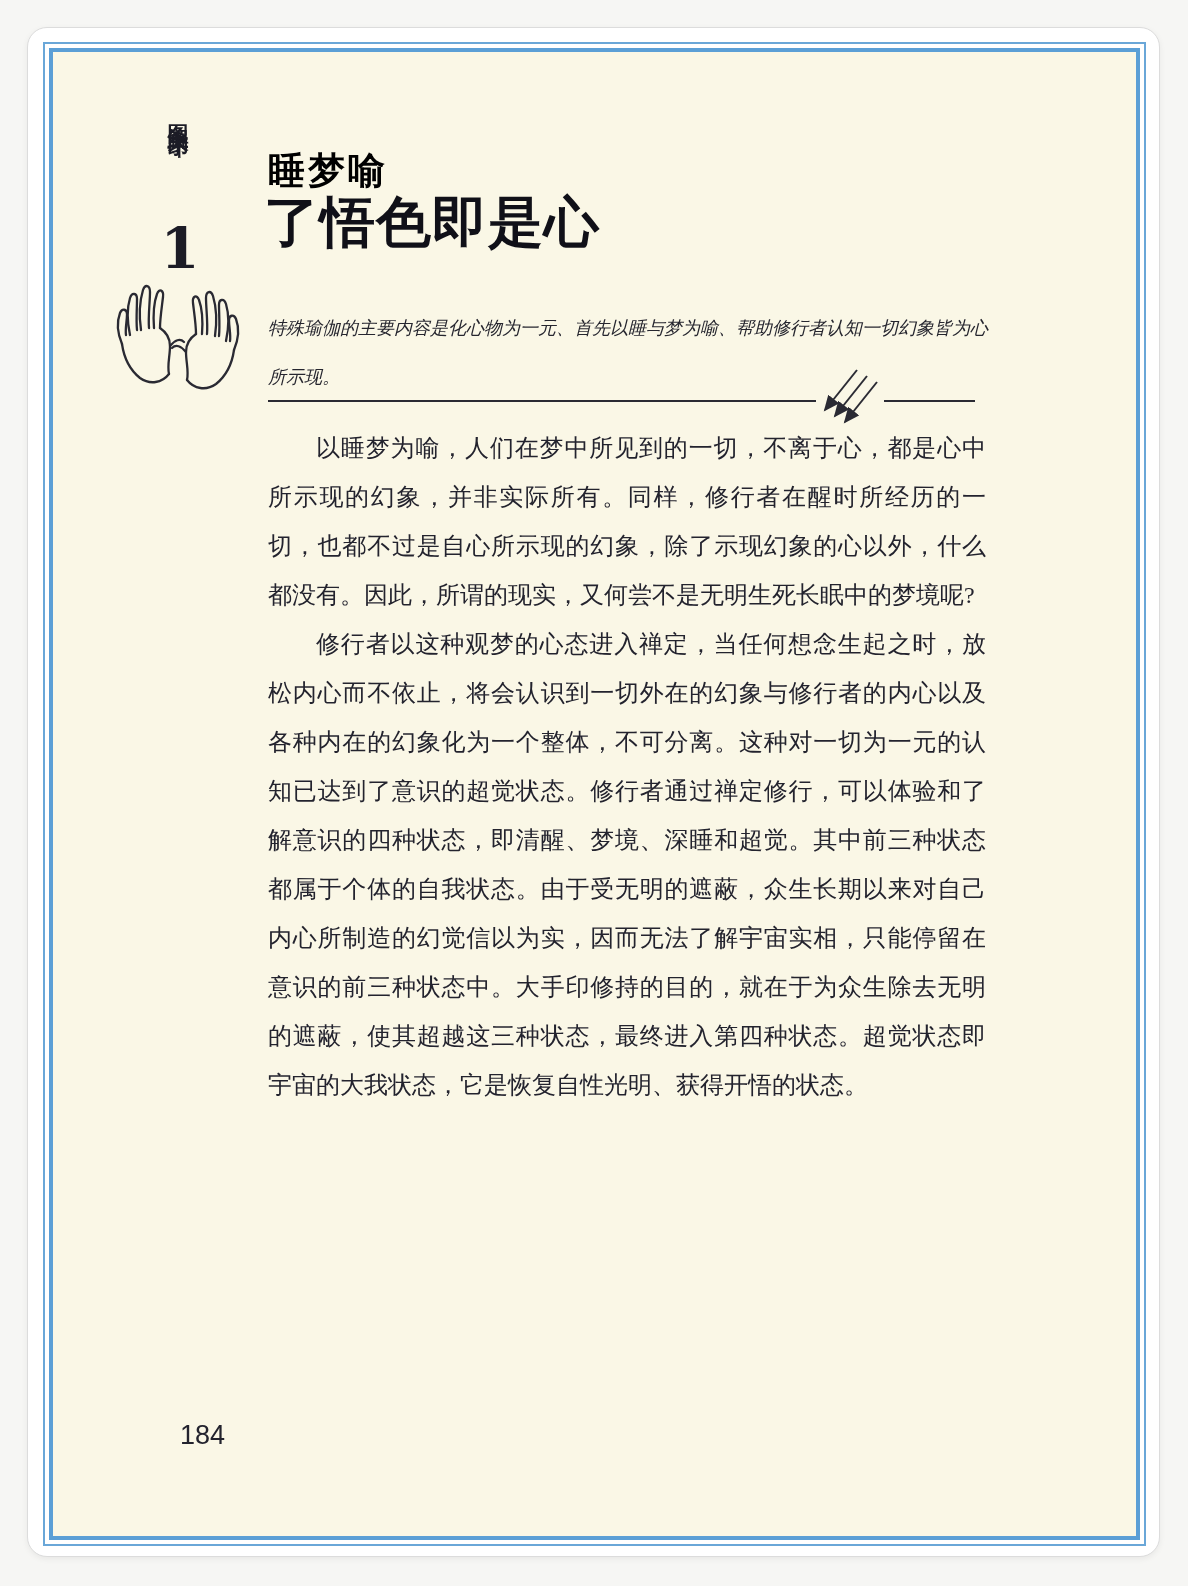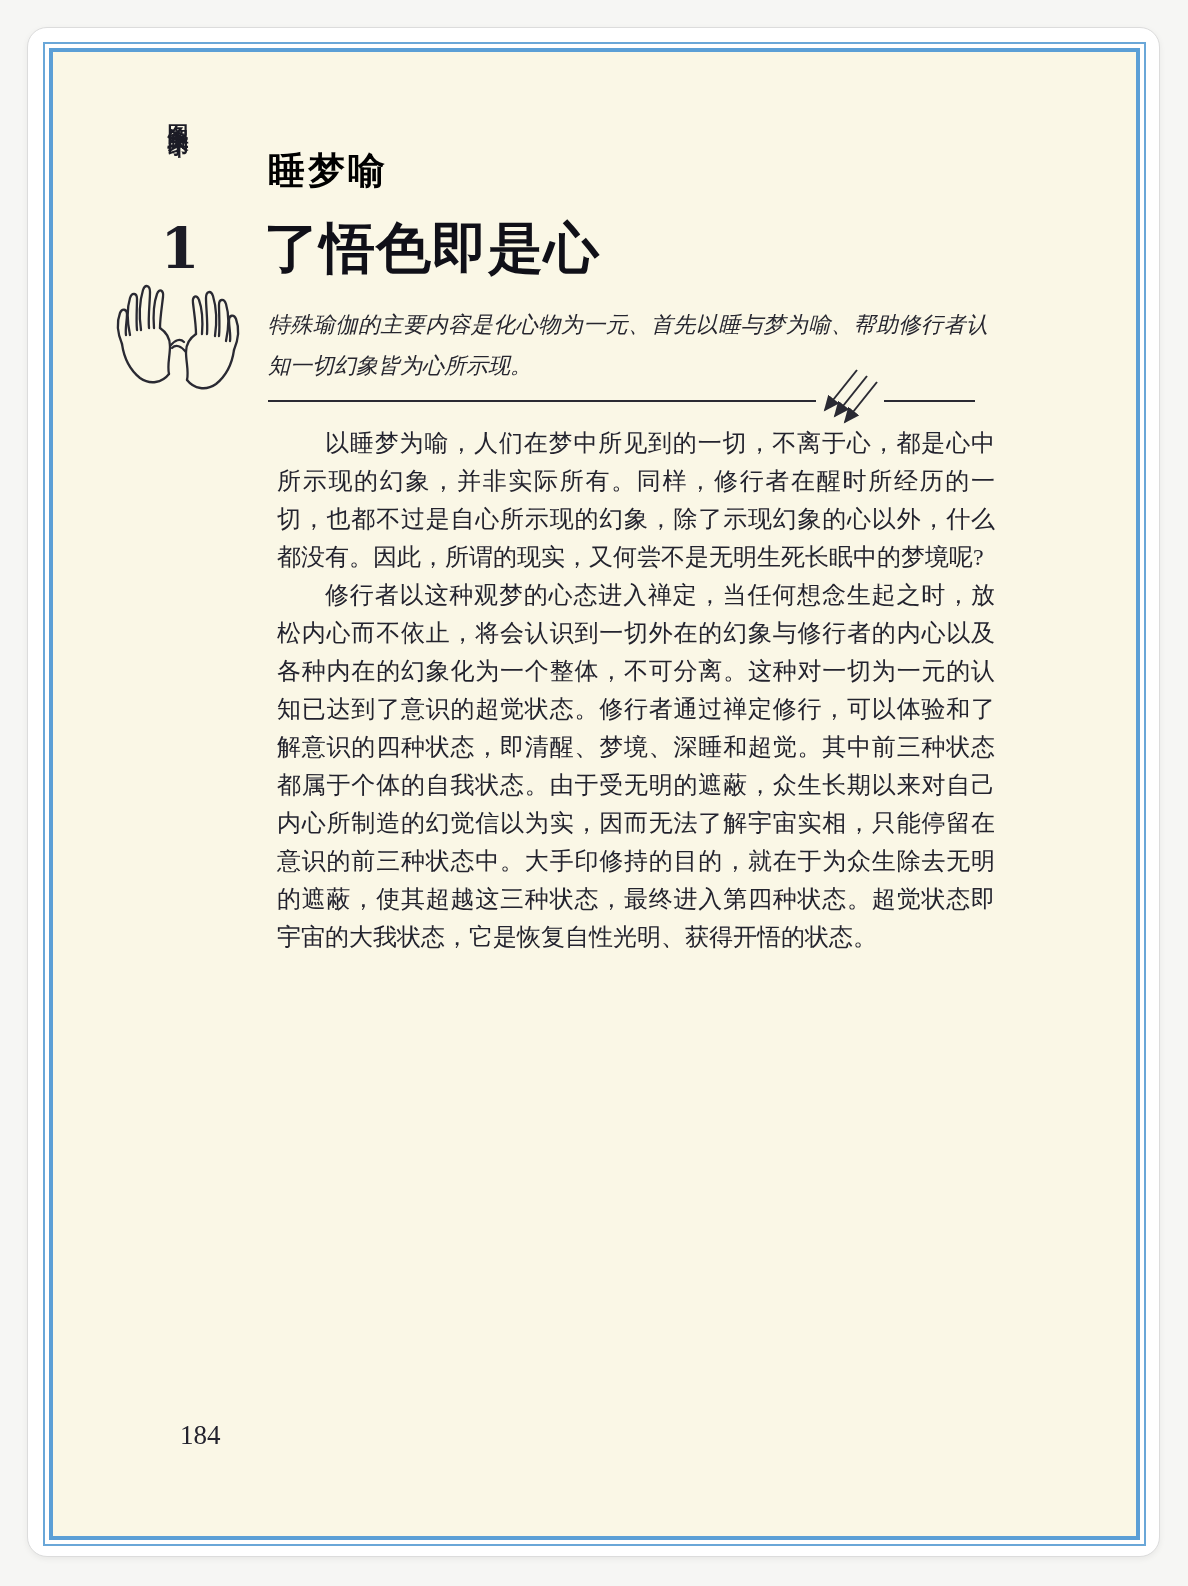--- a/index.html
+++ b/index.html
@@ -36,45 +36,44 @@
     font-size:56px;font-weight:600;color:#1c1c26;line-height:60px;
   }
   .hands{left:110px;top:280px;width:136px;height:112px;}
 
   .section-title{
     left:268px;top:146px;
     font-family:"Liberation Sans", sans-serif;
     font-size:37px;font-weight:900;color:#000000;letter-spacing:3px;
   }
   .main-title{
-    left:264px;top:212px;
+    left:264px;top:186px;
     font-family:"Liberation Sans", sans-serif;
     font-size:55px;font-weight:900;color:#101018;letter-spacing:1px;
   }
   .intro{
     left:268px;top:304px;width:720px;
-    font-style:italic;font-size:22px;line-height:41px;
+    font-style:italic;font-size:18px;line-height:49px;
     color:#26262f;text-align:justify;
   }
   .divider{left:268px;top:388px;width:707px;height:28px;}
   .divider .line-long{position:absolute;left:0;top:12px;width:548px;height:2px;background:#2a2a33;}
   .divider .line-short{position:absolute;left:616px;top:12px;width:91px;height:2px;background:#2a2a33;}
   .divider svg{position:absolute;left:545px;top:-22px;width:72px;height:72px;}
 
   .body-text{
     left:268px;top:424px;width:718px;
-    font-size:24px;line-height:38px;color:#23232e;
+    font-size:24px;line-height:49px;color:#23232e;
     text-align:justify;
-    margin-left:9px;
   }
   .body-text p{margin:0;text-indent:2em;}
 
   .page-number{
     left:180px;top:1420px;
-    font-family:Liberation Serif, serif;
+    font-family:Liberation Sans, sans-serif;
     font-size:27px;color:#23232e;font-variant-numeric:oldstyle-nums;
   }
 </style>
 </head>
 <body>
 
 <div class="stage">
   <div class="card"></div>
   <div class="frame-thin"></div>
   <div class="frame-thick"></div>

